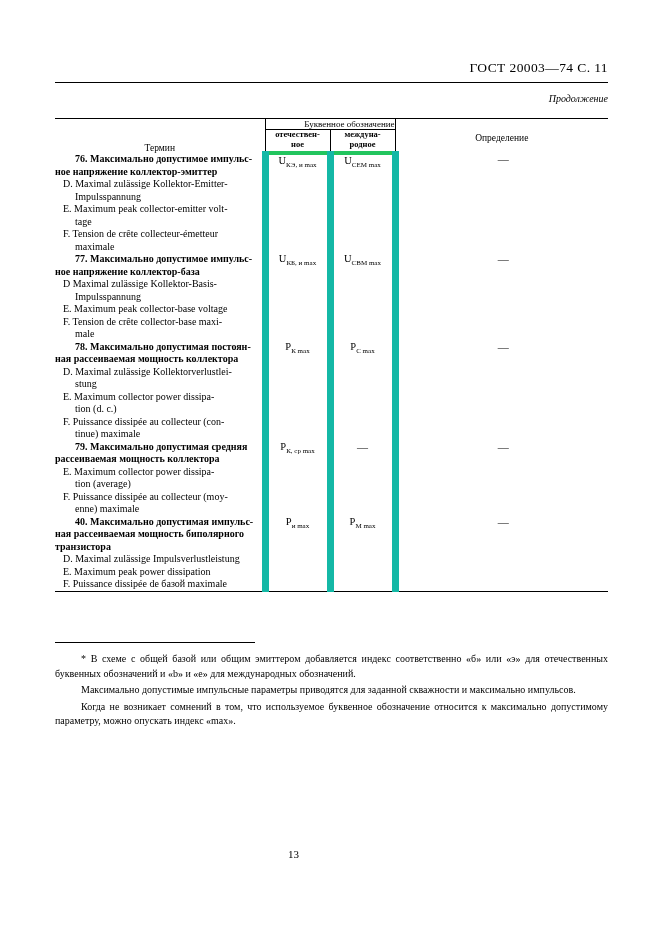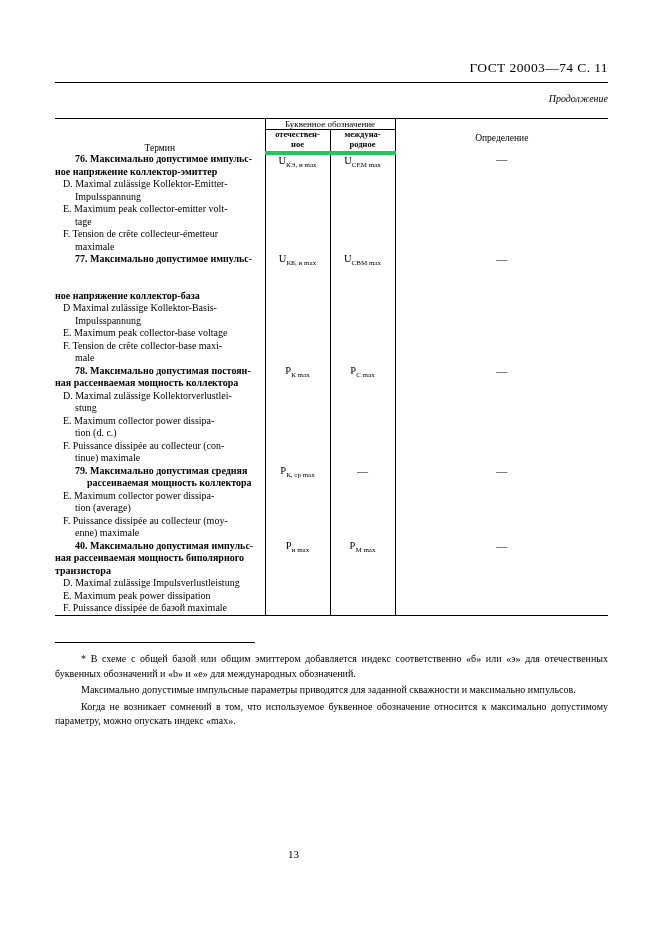--- a/index.html
+++ b/index.html
@@ -71,40 +71,40 @@
   .hdr-cell {
     text-align: center;
     font-size: 9.5px;
     padding: 5px 2px 4px 2px;
     border-left: 1px solid #000;
     border-right: 1px solid #000;
   }
   .hdr-cell.first { border-left: none; }
   .hdr-cell.last { border-right: none; }
   .hdr-span {
-    text-align: center;
+    text-align: right;
     font-size: 9px;
     padding: 5px 2px 2px 2px;
     border-left: 1px solid #000;
     border-right: 1px solid #000;
     border-bottom: 1px solid #000;
   }
   .hdr-sub {
     text-align: center;
     font-size: 8.5px;
     padding: 3px 2px 3px 2px;
     line-height: 1.15;
   }
   .hdr-sub.left { border-right: 1px solid #000; }
   .sub-row td { border-bottom: 4px solid #22c55e; font-weight: bold; }
   .sub-row td.dom { border-left: 1px solid #000; }
   .sub-row td.intl { border-right: 1px solid #000; }
 
   .body-row td {
-    border-left: 1px solid #14b8a6;
+    border-left: 7px solid #14b8a6;
     border-right: 1px solid #000;
   }
   .body-row td.term-c { border-left: none; }
   .body-row td.def-c { border-right: none; }
   .tbl-bottom td {
     border-top: 1px solid #000;
     height: 0;
     font-size: 0;
     line-height: 0;
   }
@@ -221,21 +221,21 @@
         </td>
         <td class="sym-c intl">
           <span>U</span><sub>CEM max</sub>
         </td>
         <td class="def-c">—</td>
       </tr>
 
       <tr class="body-row">
         <td class="term-c">
           <div class="term-title">77. Максимально допустимое импульс-</div>
-          <div class="term-title" style="text-indent:0;margin-top:24px;">ное напряжение коллектор-база</div>
+          <div class="term-title" style="text-indent:0;">ное напряжение коллектор-база</div>
           <div class="term-line">D  Maximal zulässige  Kollektor-Basis-</div>
           <div class="term-line" style="text-indent:0;">Impulsspannung</div>
           <div class="term-line">E.  Maximum peak collector-base voltage</div>
           <div class="term-line">F.  Tension de crête collector-base maxi-</div>
           <div class="term-line" style="text-indent:0;">male</div>
         </td>
         <td class="sym-c dom">
           <span>U</span><sub>КБ, и max</sub>
         </td>
         <td class="sym-c intl">
@@ -260,21 +260,21 @@
         </td>
         <td class="sym-c intl">
           <span>P</span><sub>C max</sub>
         </td>
         <td class="def-c">—</td>
       </tr>
 
       <tr class="body-row">
         <td class="term-c">
           <div class="term-title">79.  Максимально допустимая  средняя</div>
-          <div class="term-title" style="text-indent:0;margin-left:32px;">рассеиваемая мощность коллектора</div>
+          <div class="term-title" style="text-indent:0;">рассеиваемая мощность коллектора</div>
           <div class="term-line">E.  Maximum  collector power dissipa-</div>
           <div class="term-line" style="text-indent:0;">tion  (average)</div>
           <div class="term-line">F.  Puissance dissipée au collecteur (moy-</div>
           <div class="term-line" style="text-indent:0;">enne)  maximale</div>
         </td>
         <td class="sym-c dom">
           <span>P</span><sub>К, ср max</sub>
         </td>
         <td class="dash intl">—</td>
         <td class="def-c">—</td>

